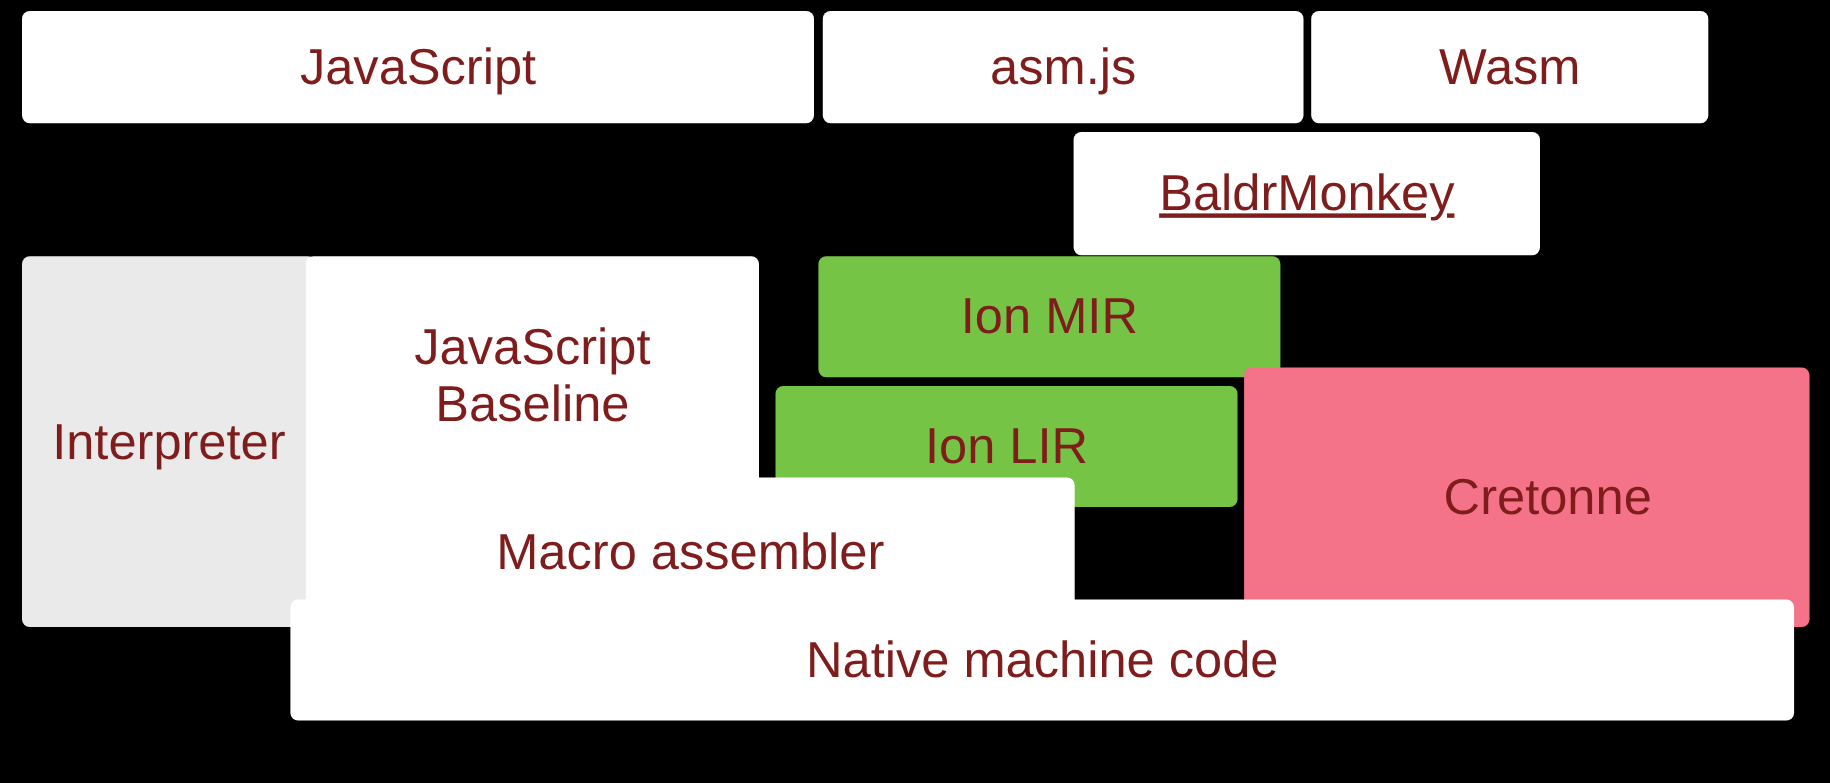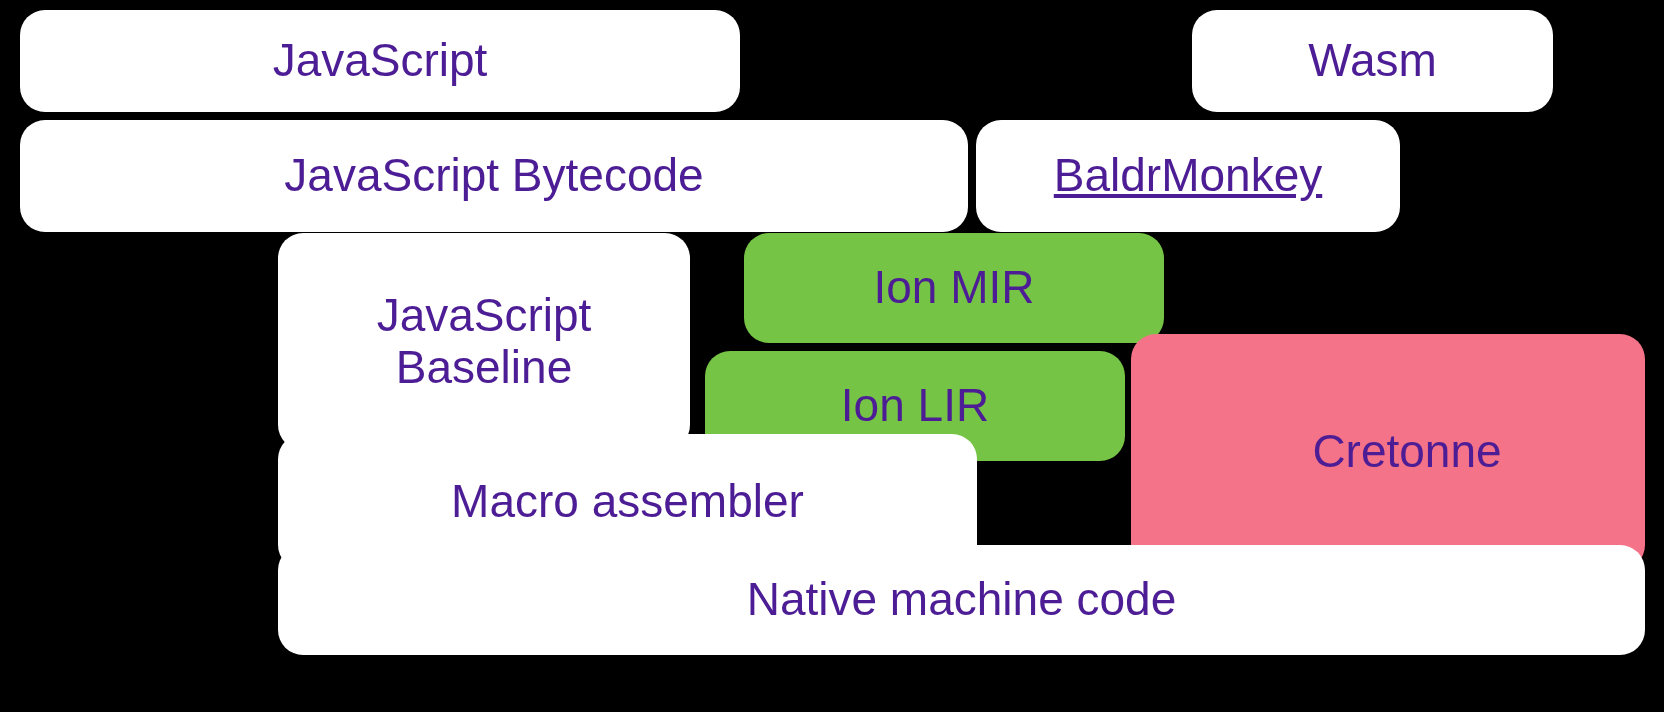--- a/index.html
+++ b/index.html
@@ -11,59 +11,60 @@
     position: relative;
     width: 1664px;
     height: 712px;
     background: #000000;
     overflow: hidden;
     font-family: "Liberation Sans", sans-serif;
   }
   .box {
     position: absolute;
     box-sizing: border-box;
-    border-radius: 25px;
+    border-radius: 7px;
     display: flex;
     align-items: center;
     justify-content: center;
     text-align: center;
-    color: #4c1d95;
+    color: #7f1d1d;
     font-size: 46px;
     line-height: 1.12;
     font-weight: 400;
     letter-spacing: 0px;
     white-space: pre-line;
     padding: 0 10px;
   }
   .fill-white { background: #FFFFFF; }
   .fill-grey  { background: #EAEAEA; }
   .fill-green { background: #76C445; }
   .fill-pink  { background: #F57388; padding-left: 48px; }
 </style>
 </head>
 <body>
 
 <div id="stage">
 
   <div class="box fill-white" style="left:20px; top:10px; width:720px; height:102px;">JavaScript</div>
 
+  <div class="box fill-white" style="left:748px; top:10px; width:437px; height:102px;">asm.js</div>
 
   <div class="box fill-white" style="left:1192px; top:10px; width:361px; height:102px;">Wasm</div>
 
-  <div class="box fill-white" style="left:20px; top:120px; width:948px; height:112px;">JavaScript Bytecode</div>
 
   <div class="box fill-white" style="left:976px; top:120px; width:424px; height:112px;text-decoration:underline;">BaldrMonkey</div>
 
+  <div class="box fill-grey" style="left:20px; top:233px; width:267px; height:337px;">Interpreter</div>
 
   <div class="box fill-white" style="left:278px; top:233px; width:412px; height:217px;">JavaScript
 Baseline</div>
 
   <div class="box fill-green" style="left:705px; top:233px; width:420px; height:110px;margin-left:39px;">Ion MIR</div>
 
   <div class="box fill-green" style="left:705px; top:351px; width:420px; height:110px;text-align:center;">Ion LIR</div>
 
   <div class="box fill-pink" style="left:1131px; top:334px; width:514px; height:236px;">Cretonne</div>
 
   <div class="box fill-white" style="left:278px; top:434px; width:699px; height:136px;">Macro assembler</div>
 
-  <div class="box fill-white" style="left:278px; top:545px; width:1367px; height:110px;">Native machine code</div>
+  <div class="box fill-white" style="left:264px; top:545px; width:1367px; height:110px;">Native machine code</div>
 
 </div>
 
 </body></html>

